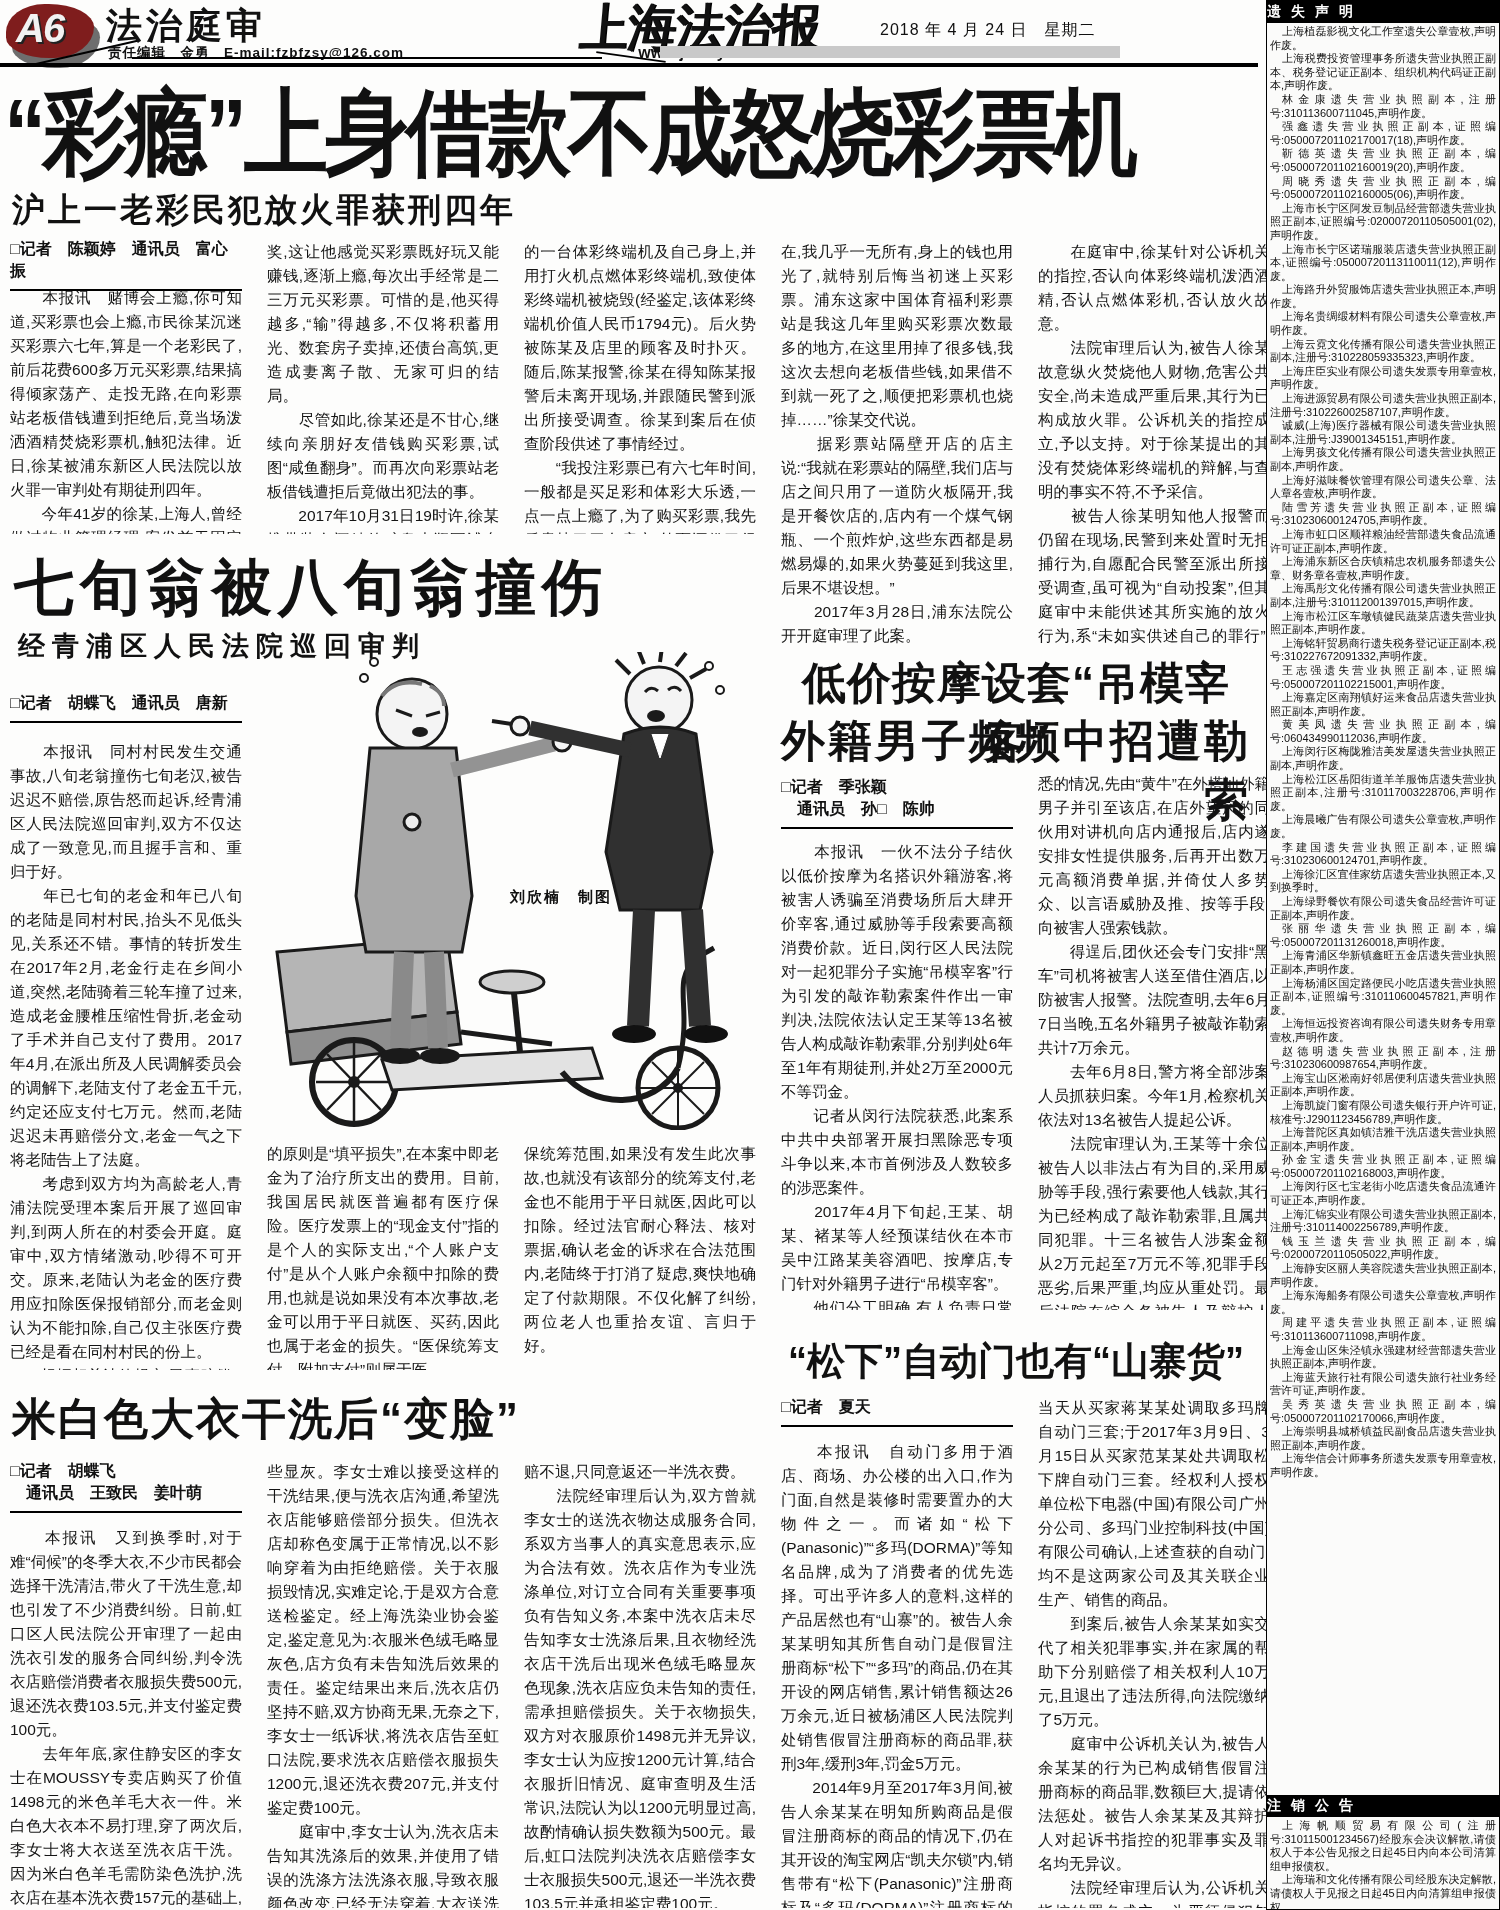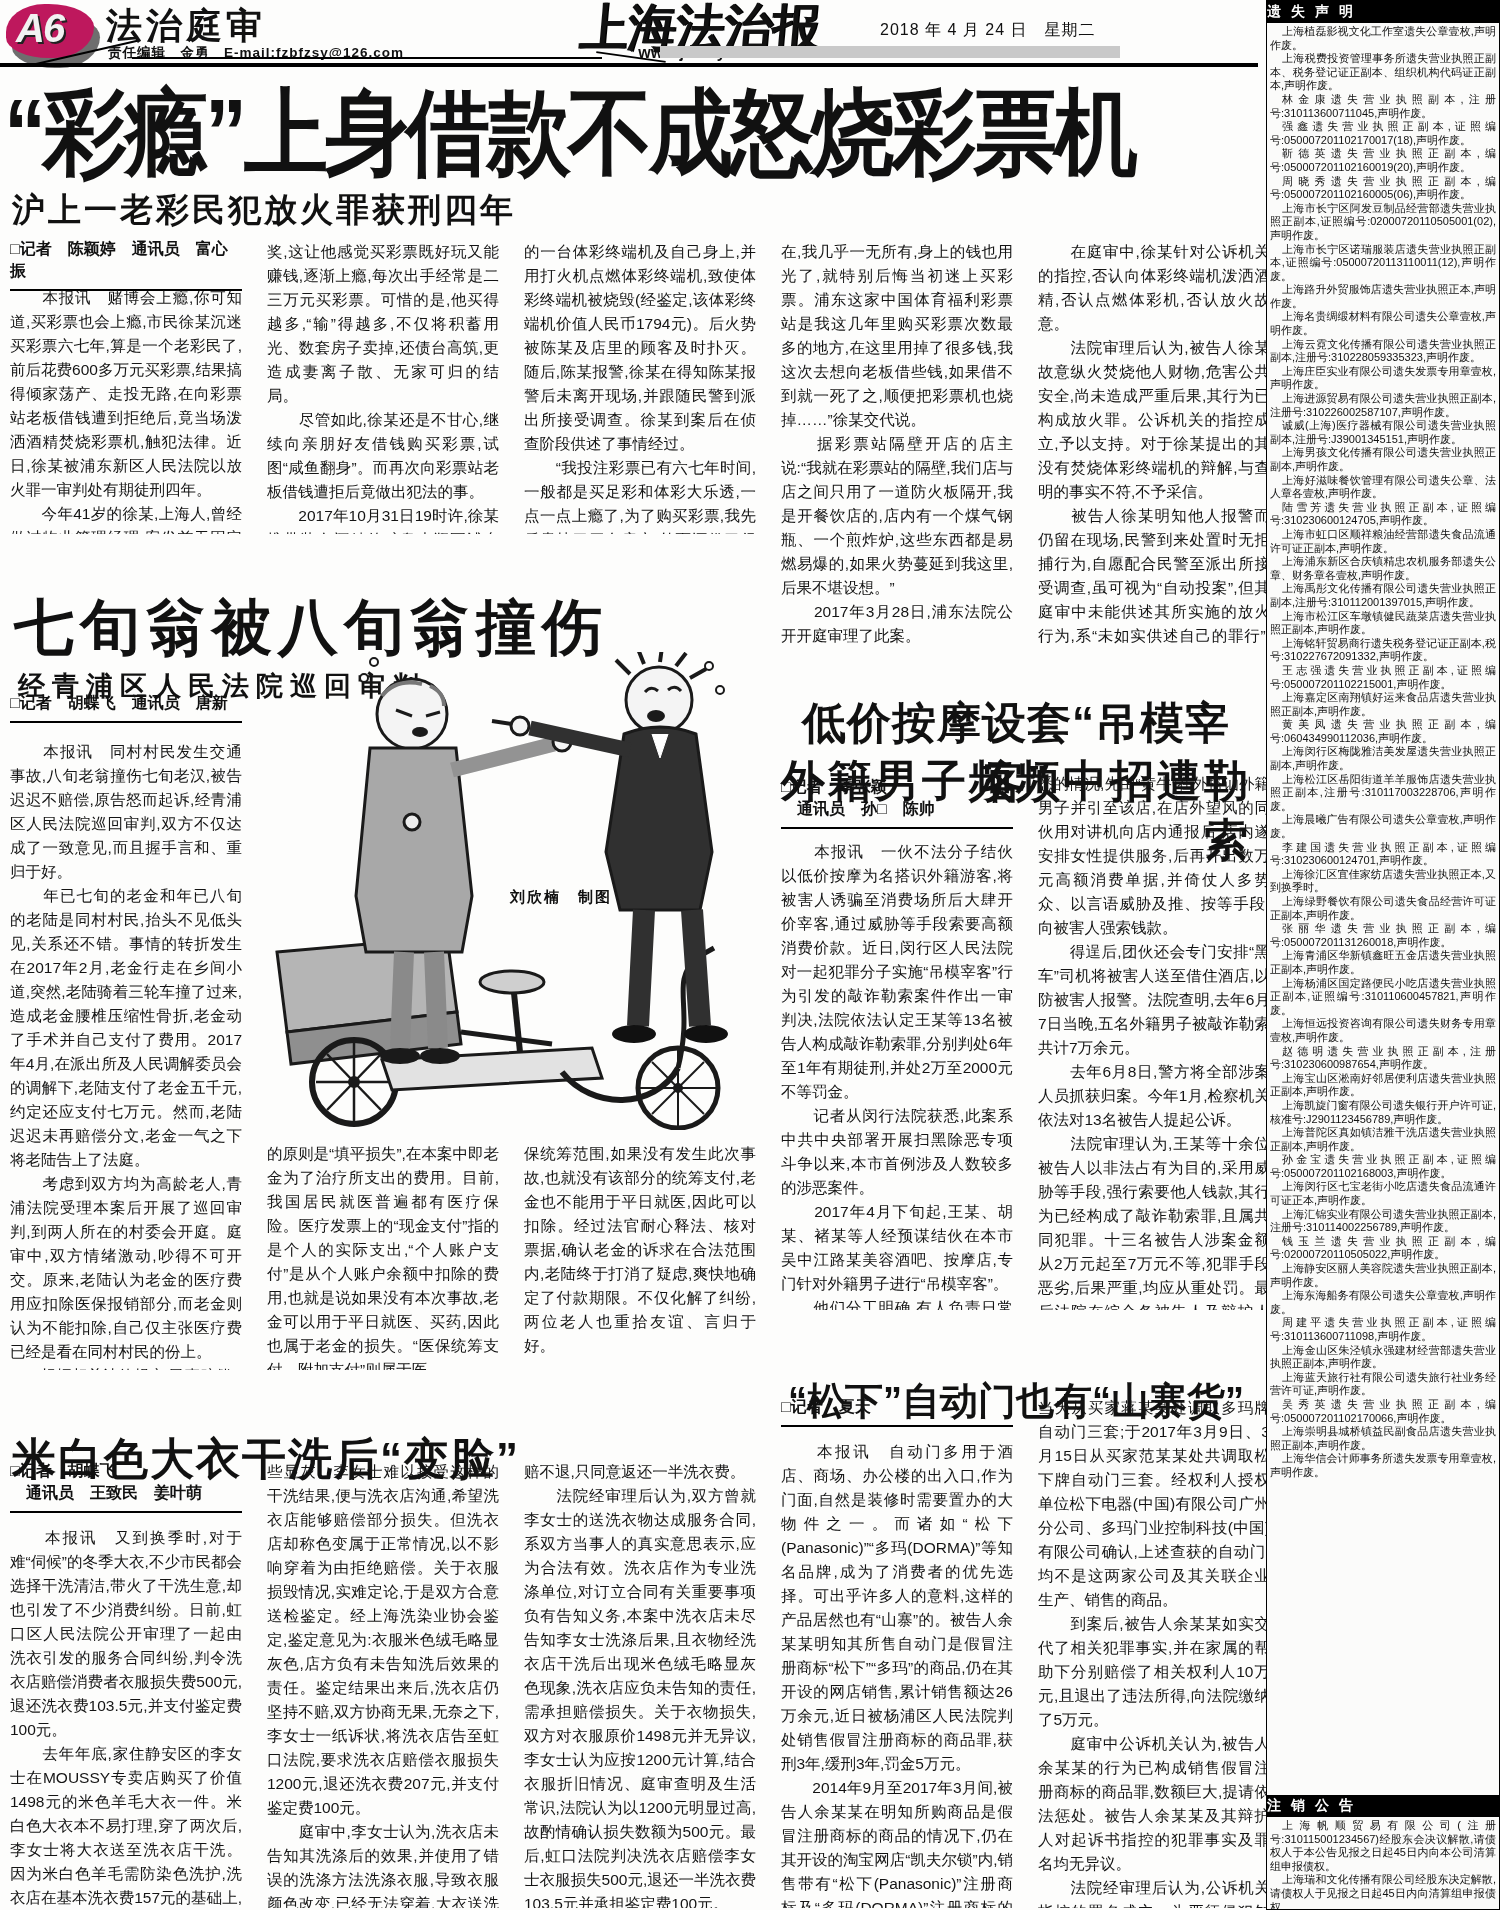--- a/index.html
+++ b/index.html
@@ -1,19 +1,19 @@
 <!DOCTYPE html>
 <html><head>
 <meta charset="utf-8">
 <style>
   html,body{margin:0;padding:0;background:#888;}
   #page{position:relative;width:1500px;height:1910px;background:#fdfdfc;margin:0 auto;
         font-family:"Liberation Sans",sans-serif;color:#111;overflow:hidden;}
   
-  .badge{position:absolute;left:6px;top:4px;width:88px;height:54px;background:#be185d;
+  .badge{position:absolute;left:6px;top:4px;width:88px;height:54px;background:#7f1d1d;
          border-radius:46% 54% 48% 52%/55% 45% 60% 40%;box-shadow:6px 10px 0 #6e6e6e;}
   .badge span{position:absolute;left:10px;top:2px;font-size:40px;font-weight:900;font-style:italic;
               color:#f2f2f2;text-shadow:2px 2px 0 #222;letter-spacing:-2px;}
   .section-title{position:absolute;left:106px;top:2px;font-size:36px;font-weight:900;letter-spacing:4px;}
   .editor-line{position:absolute;left:108px;top:44px;font-size:13.5px;font-weight:bold;letter-spacing:1px;}
   .masthead{position:absolute;left:500px;top:-4px;width:400px;text-align:center;
             font-family:"Liberation Serif",serif;font-weight:900;font-size:48px;
             transform:skewX(-5deg) scaleY(1.05);text-shadow:1.5px 0 #000;}
   .website{position:absolute;left:500px;top:44px;width:400px;text-align:center;font-size:16px;font-weight:bold;}
   .dateline{position:absolute;left:880px;top:20px;width:300px;font-size:16px;letter-spacing:1px;}
@@ -23,21 +23,21 @@
   .rule-diag{position:absolute;left:596px;top:56px;width:70px;height:1.5px;background:#000;transform:rotate(8deg);}
   .badge-diag{position:absolute;left:28px;top:52px;width:112px;height:2px;background:#000;transform:rotate(-13deg);}
   
   .h-lead{position:absolute;left:4px;top:70px;width:1256px;font-size:84px;font-weight:900;
           letter-spacing:-3px;white-space:nowrap;transform:scaleY(1.12);transform-origin:top left;}
   .h-sub{position:absolute;left:12px;top:188px;font-size:33px;font-weight:800;letter-spacing:3px;}
   .byline{position:absolute;font-weight:bold;font-size:16px;line-height:22px;
           border-bottom:2.5px solid #000;padding-bottom:7px;white-space:pre-wrap;}
   .col{position:absolute;font-size:15.5px;line-height:24px;text-align:justify;
        white-space:pre-wrap;overflow:hidden;color:#141414;}
-  .h2{position:absolute;font-weight:900;margin-top:40px;}
+  .h2{position:absolute;font-weight:900;}
   
   .sidebar{position:absolute;left:1266px;top:0;width:232px;height:1908px;border:1.5px solid #000;
            background:#fbfbfa;display:flex;flex-direction:column;overflow:hidden;}
   .sb-head{background:#000;color:#fff;font-size:14px;font-weight:bold;letter-spacing:10px;
            padding:2px 0;flex:0 0 auto;}
   .sb-block{padding:2px 3px;font-size:11px;line-height:13.6px;text-align:justify;overflow:hidden;}
   .sb-block p{margin:0;text-indent:1.1em;}
   .sb-block1{flex:1 1 auto;}
   .sb-block2{flex:0 0 88px;}
   

